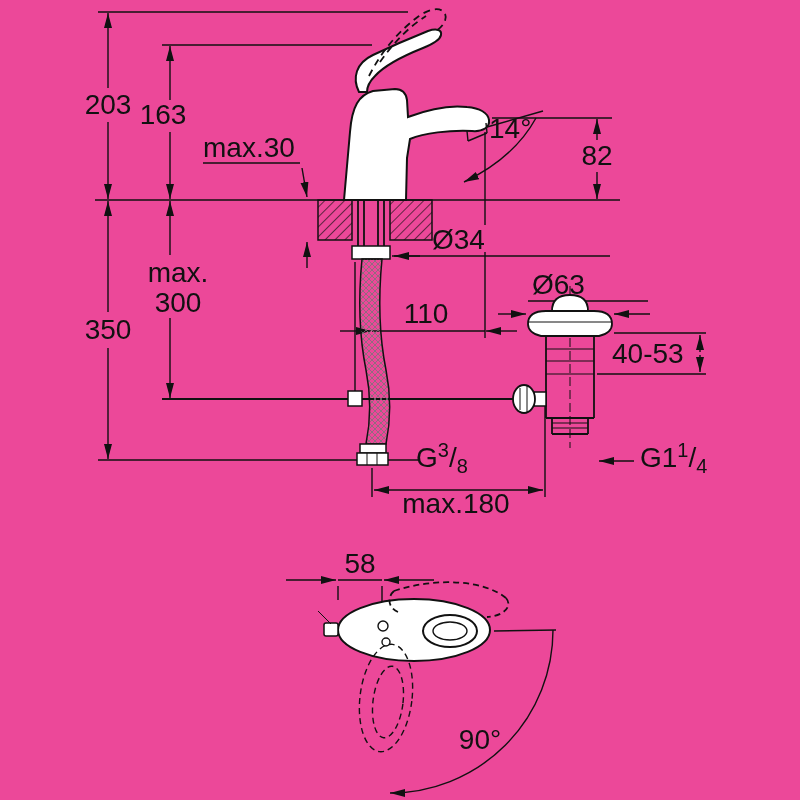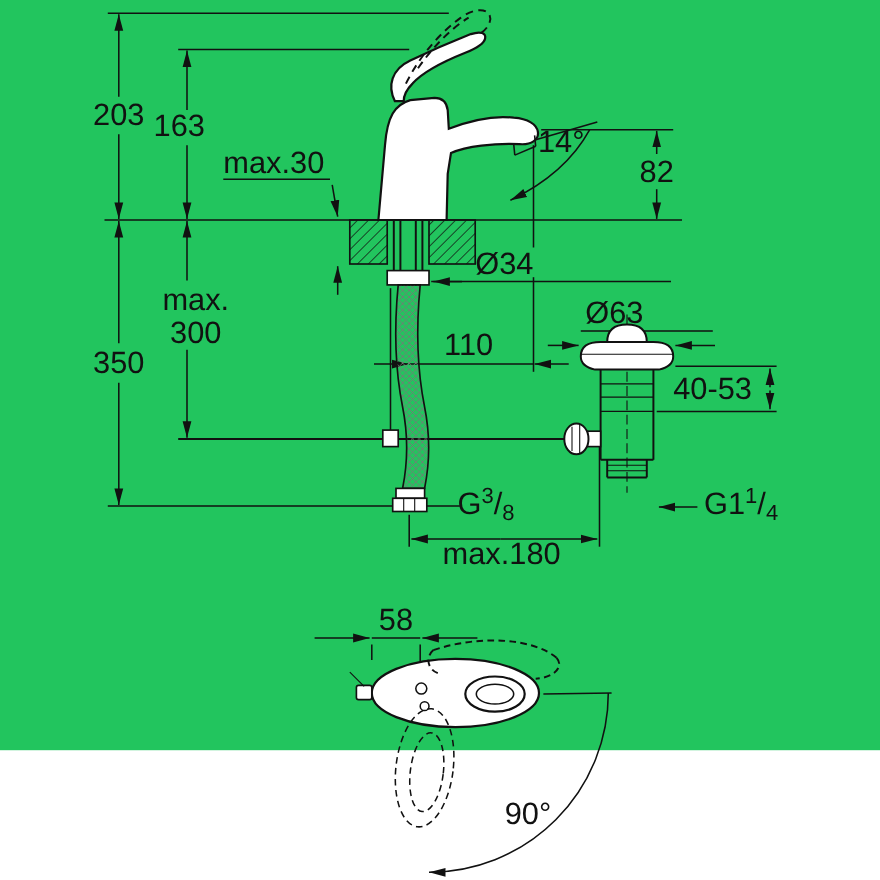--- a/index.html
+++ b/index.html
@@ -5,22 +5,22 @@
   html, body {
     margin: 0;
     padding: 0;
     background: #ffffff;
     width: 800px;
     height: 800px;
     overflow: hidden;
   }
   .drawing-wrap {
     width: 800px;
-    height: 682px;
-    background: #22c55e;
+    height: 800px;
+    background: #ec4899;
   }
   svg {
     display: block;
     font-family: "Liberation Sans", "DejaVu Sans", sans-serif;
   }
   .dim-text {
     font-size: 28px;
     fill: #111111;
   }
   .frac-big { font-size: 28px; }

